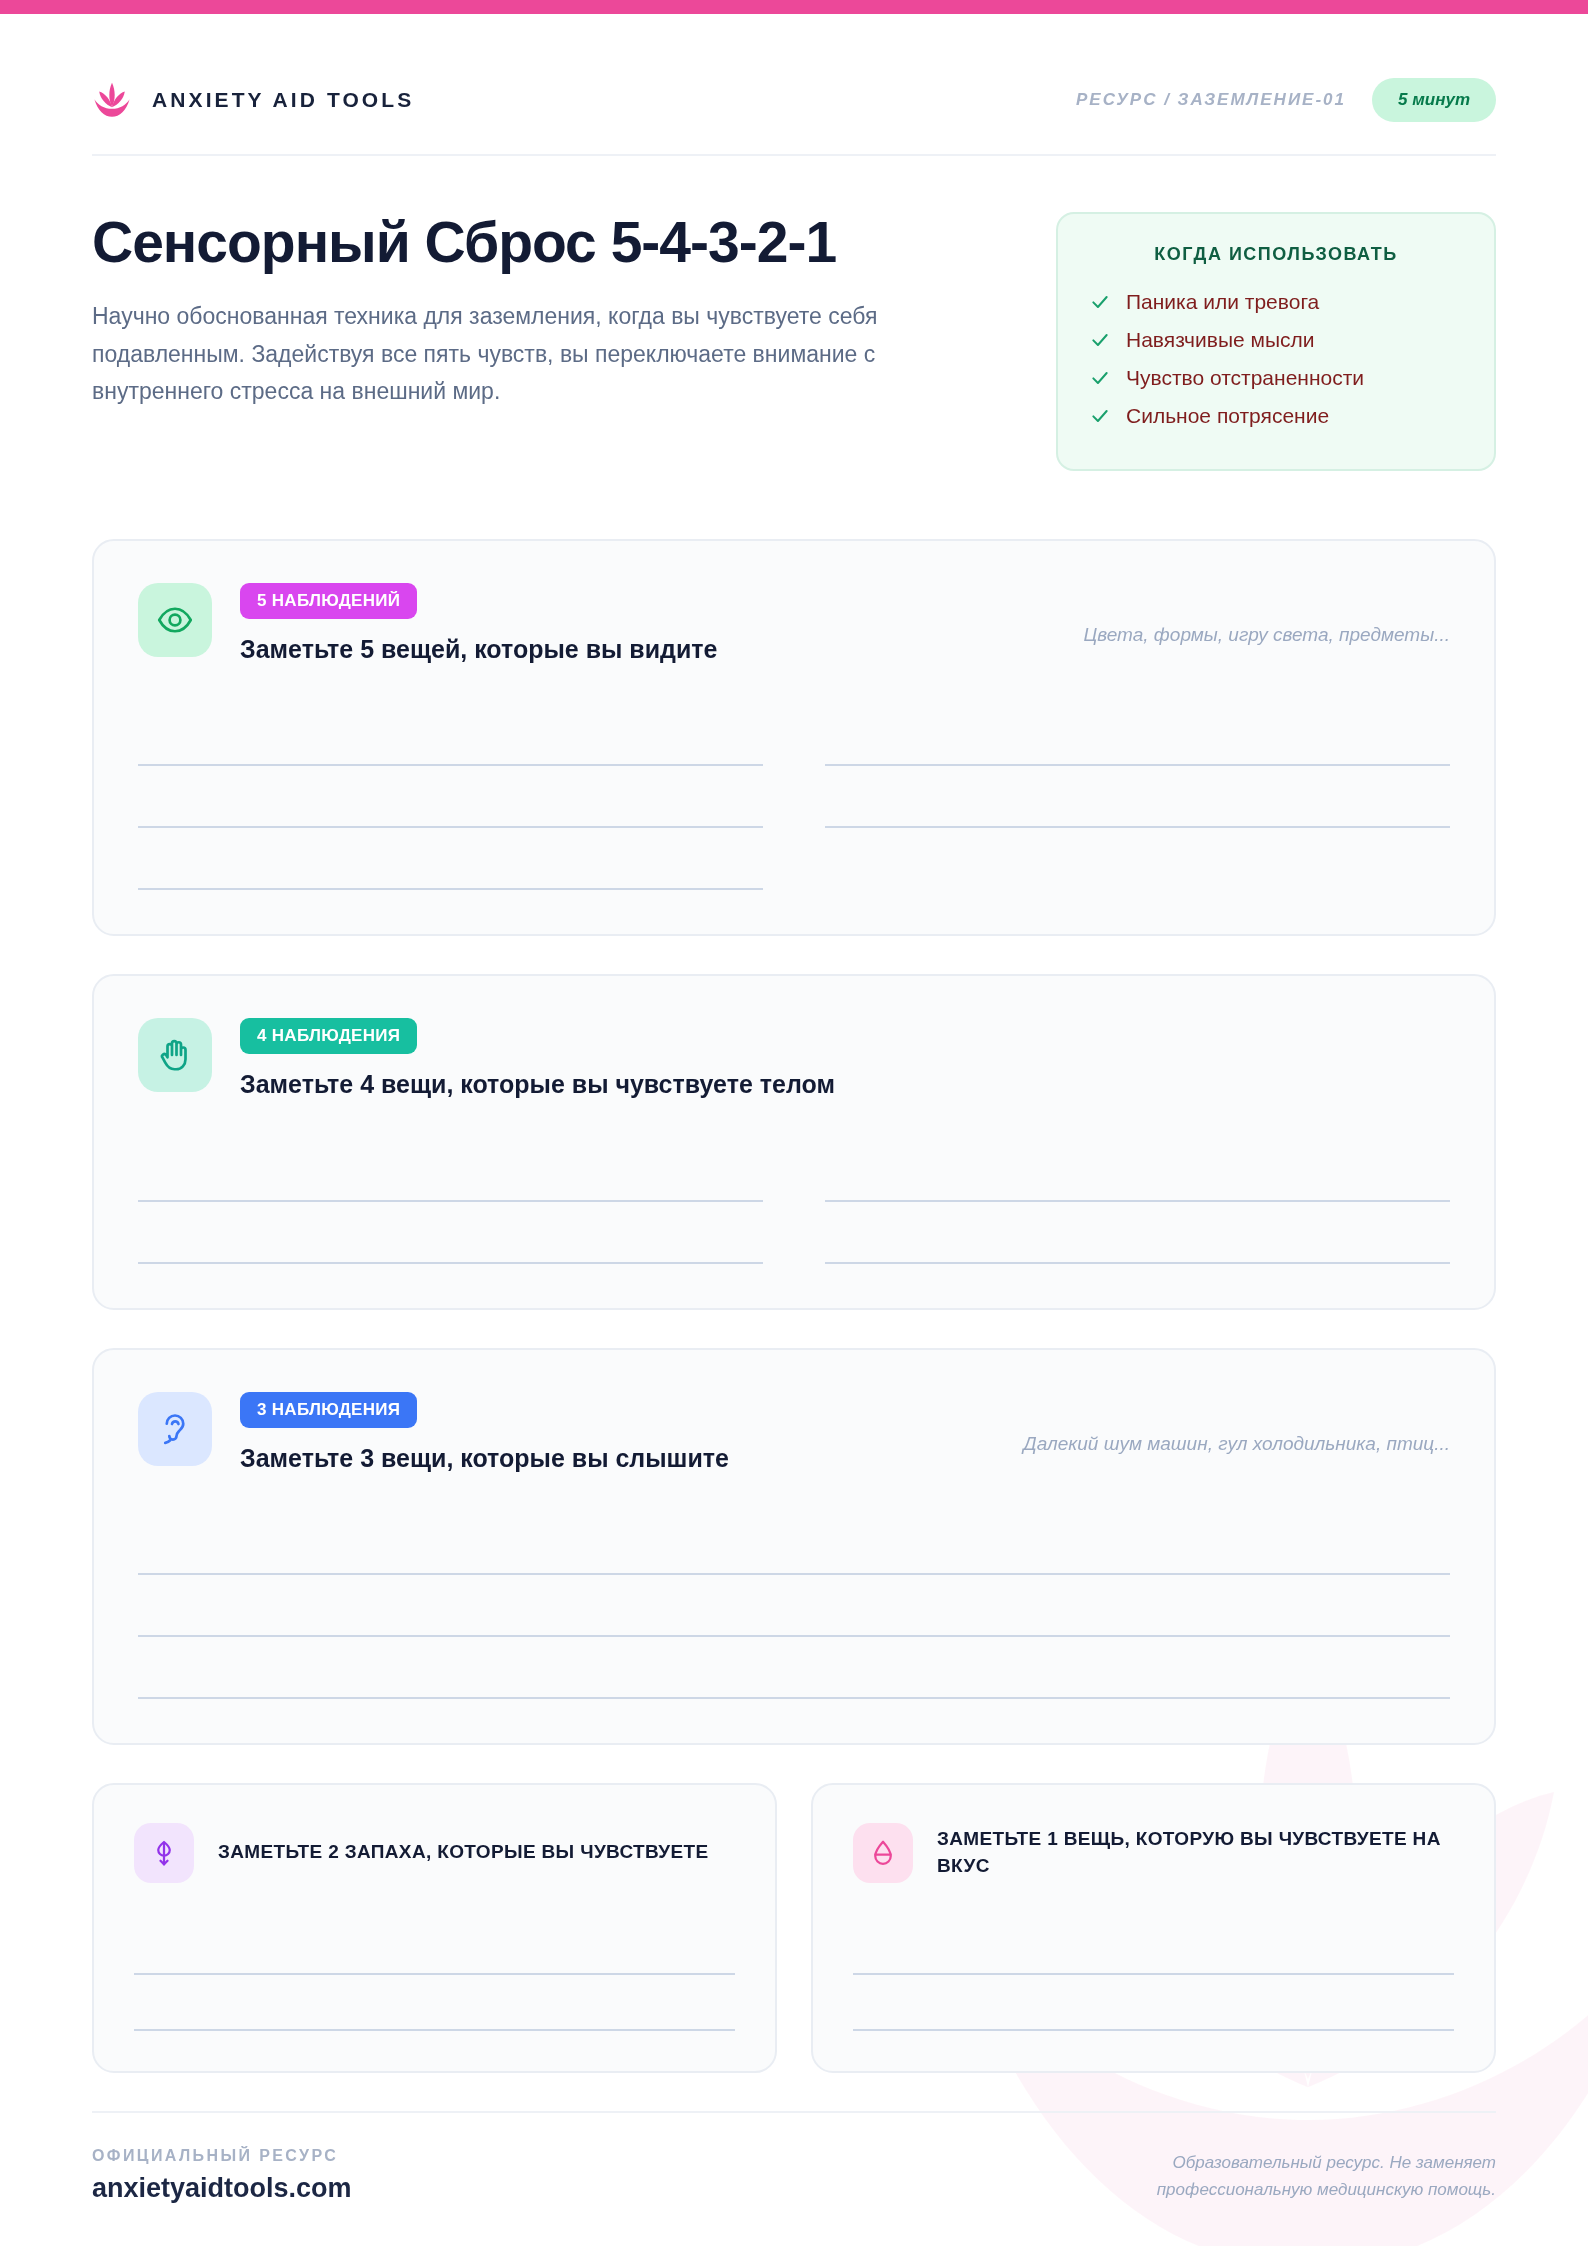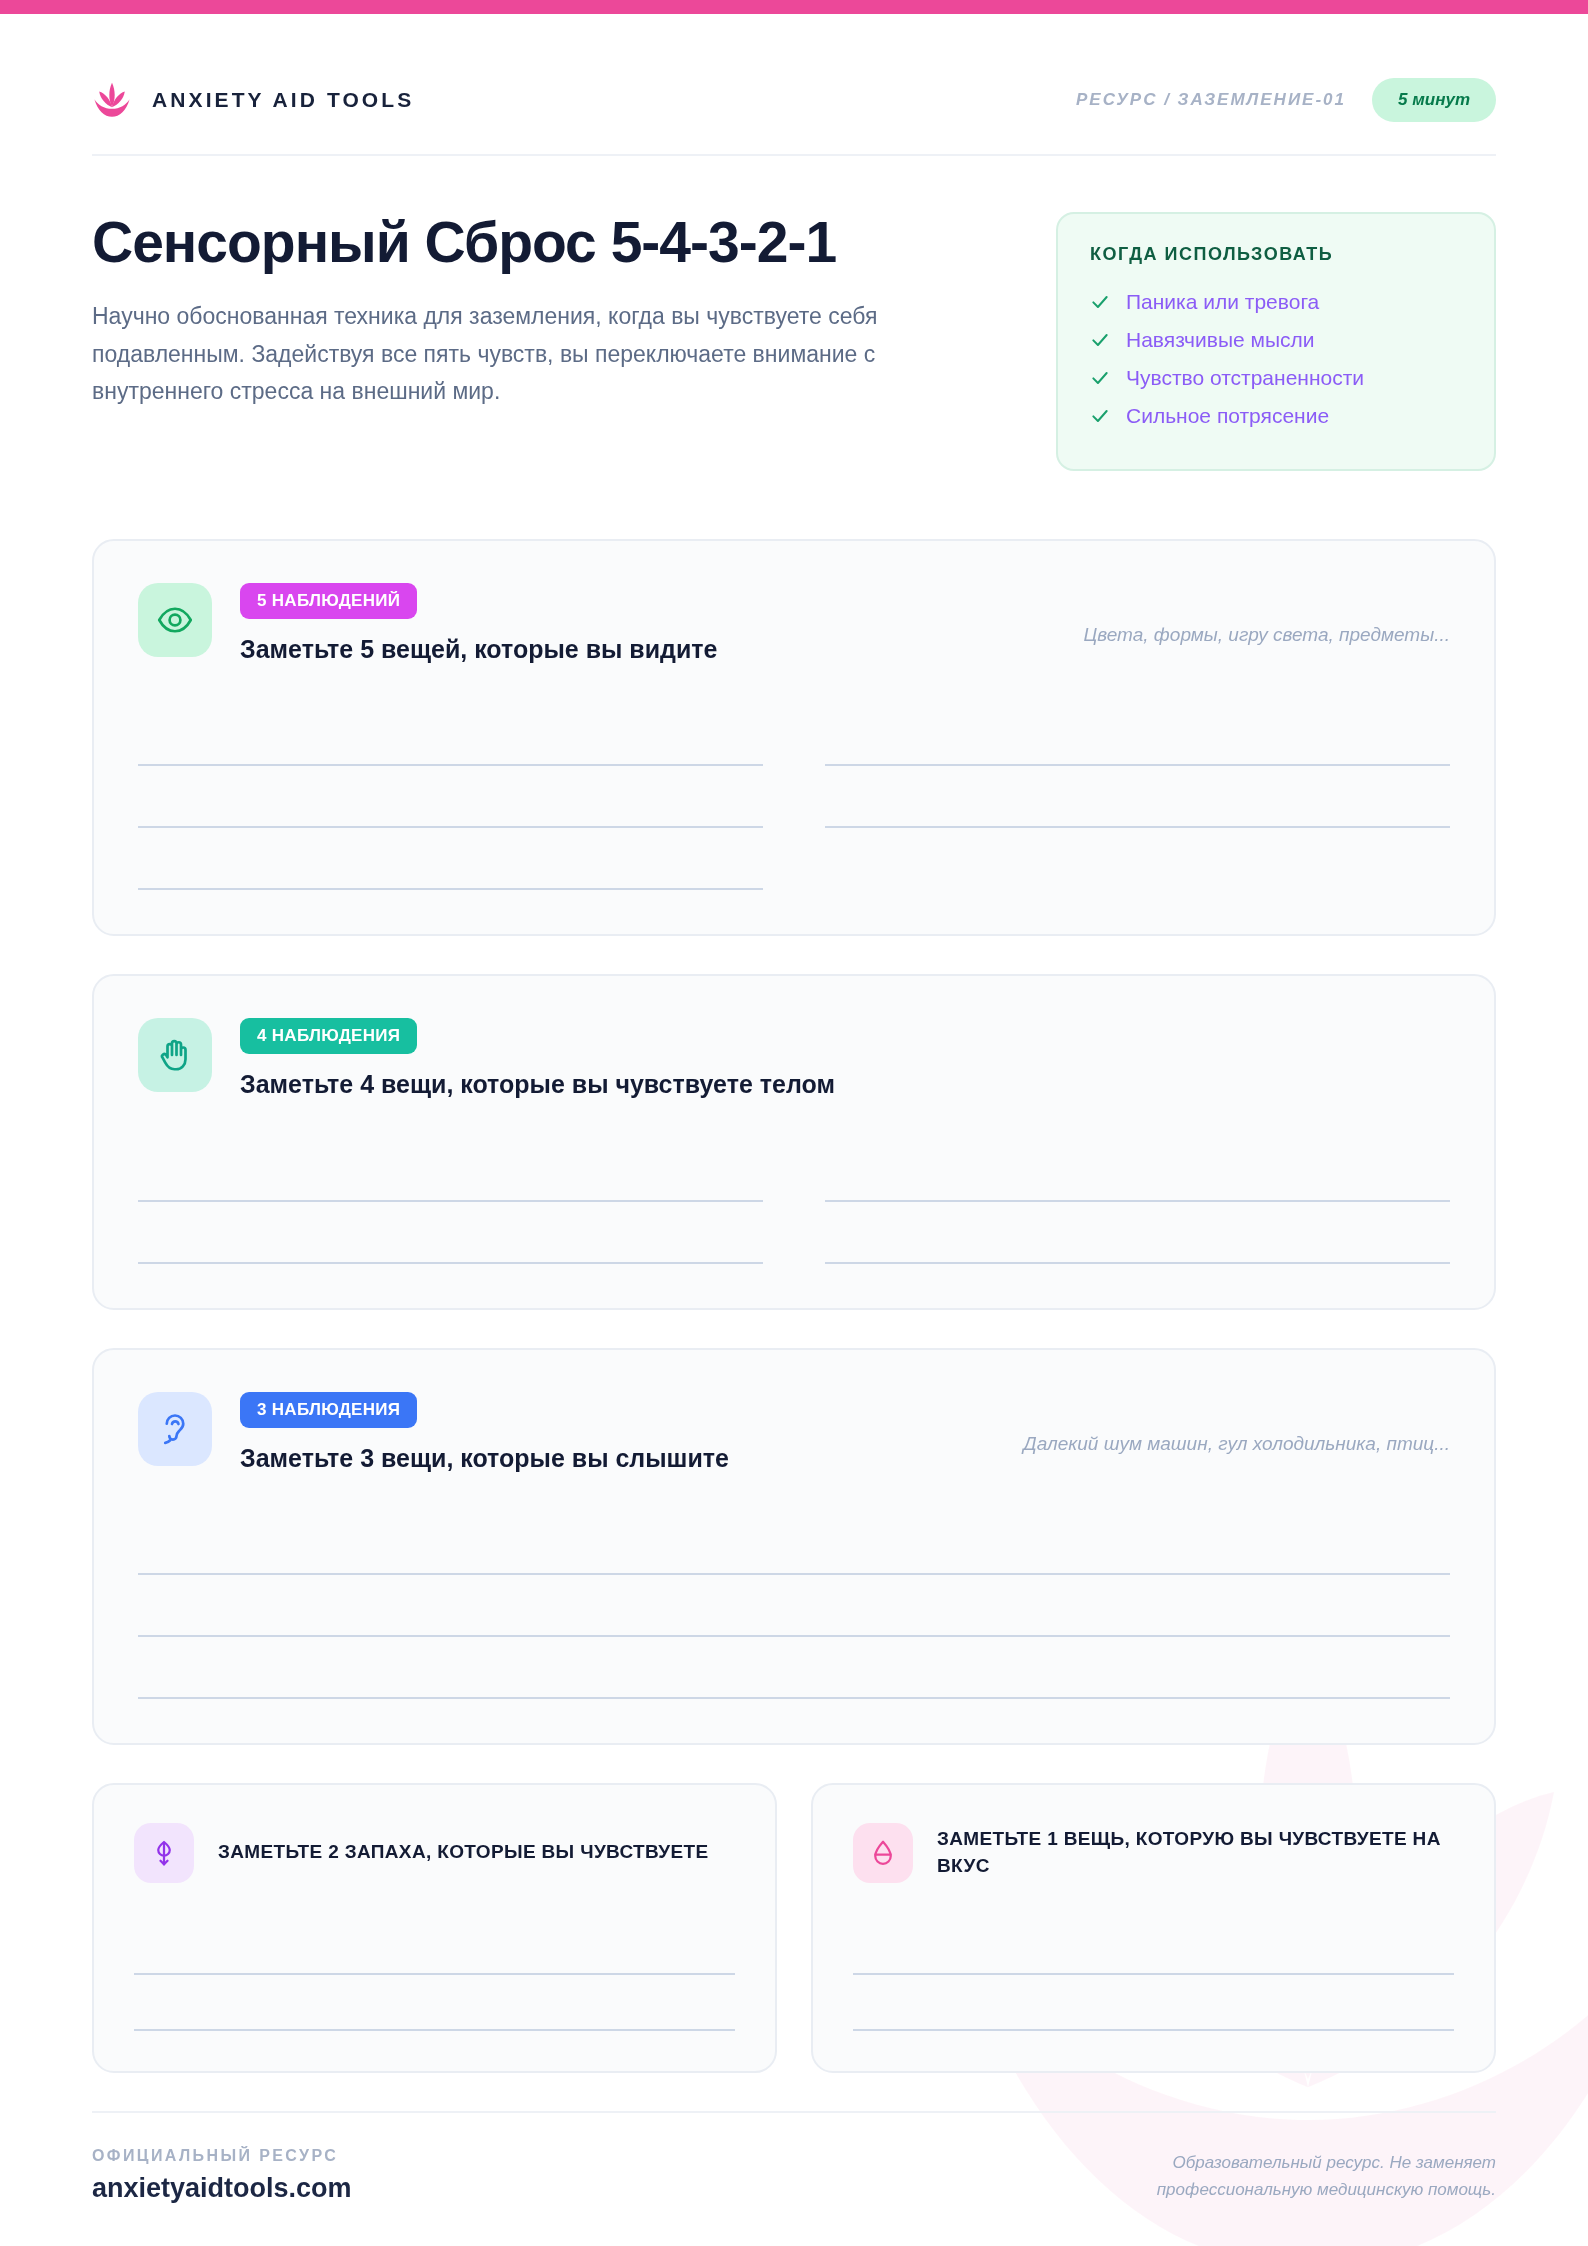--- a/index.html
+++ b/index.html
@@ -109,34 +109,35 @@
     max-width: 890px;
   }
 
   .when-box {
     width: 440px;
     flex: 0 0 440px;
     background: #effbf4;
     border: 2px solid #d5f0e3;
     border-radius: 18px;
     padding: 30px 32px 34px 32px;
+    text-align: center;
   }
   .when-title {
     font-size: 18px;
     font-weight: 800;
     letter-spacing: 1.5px;
     color: #0f5e42;
     margin-bottom: 18px;
   }
   .when-item {
     display: flex;
     align-items: center;
     gap: 16px;
     font-size: 21px;
-    color: #8b5cf6;
+    color: #7f1d1d;
     padding: 7px 0;
   }
   .check-icon {
     width: 20px; height: 20px;
     flex: 0 0 20px;
     display: block;
   }
 
   
   .cards { margin-top: 68px; }

